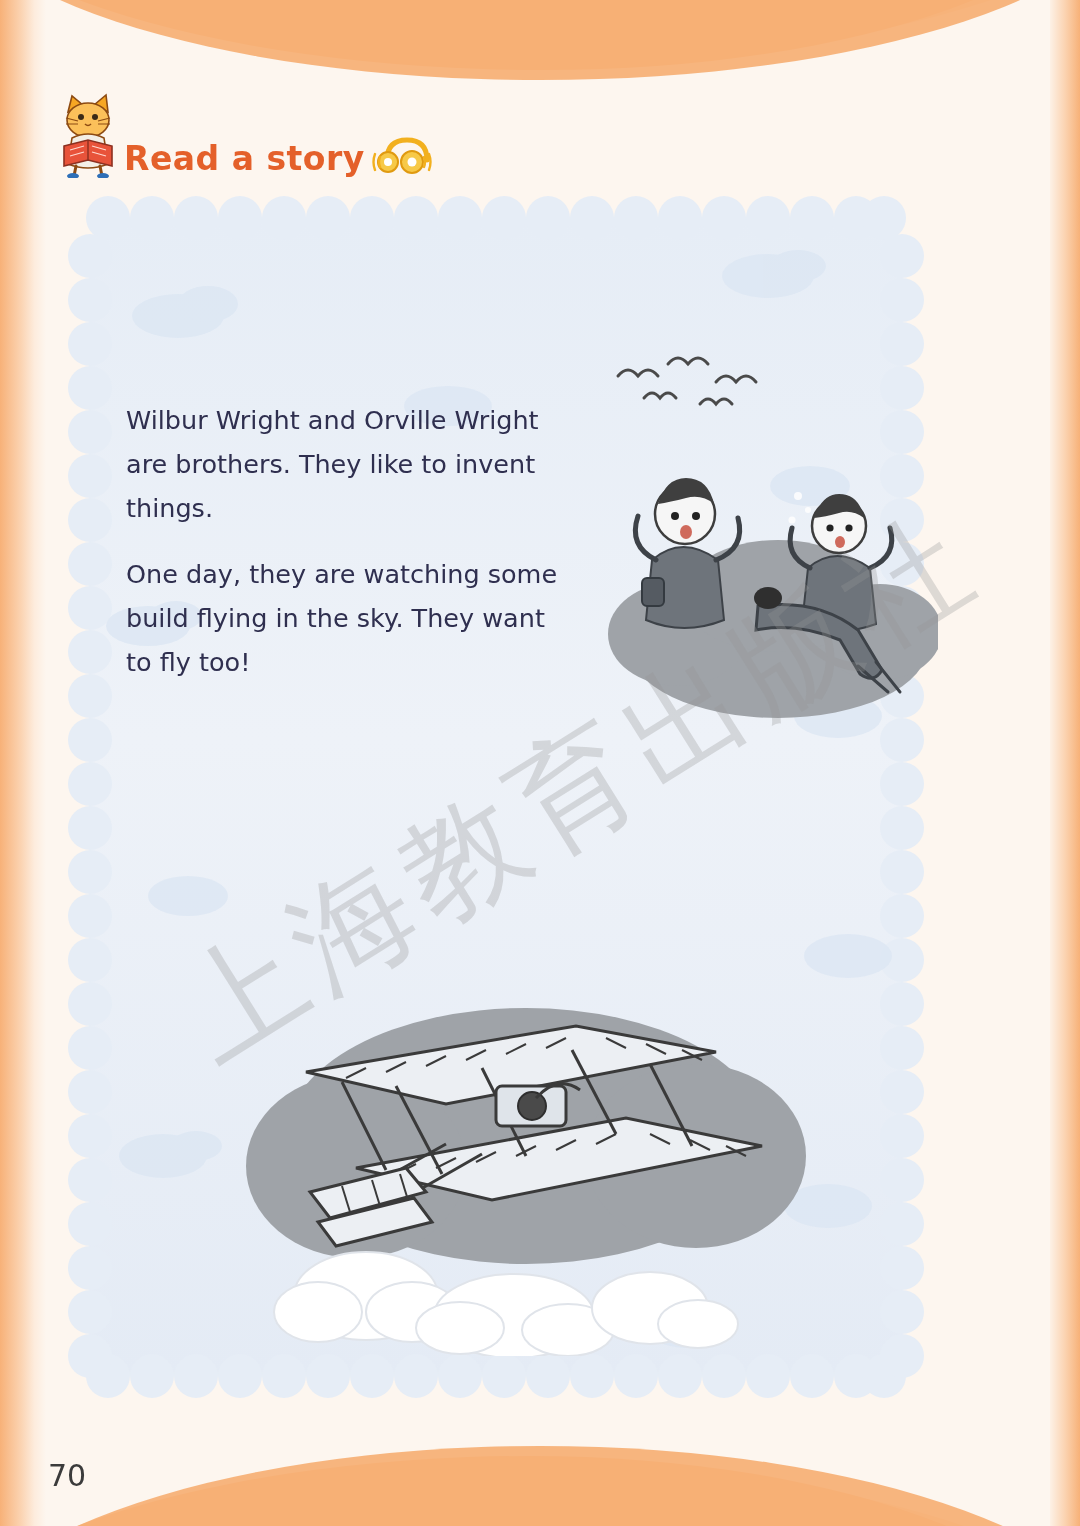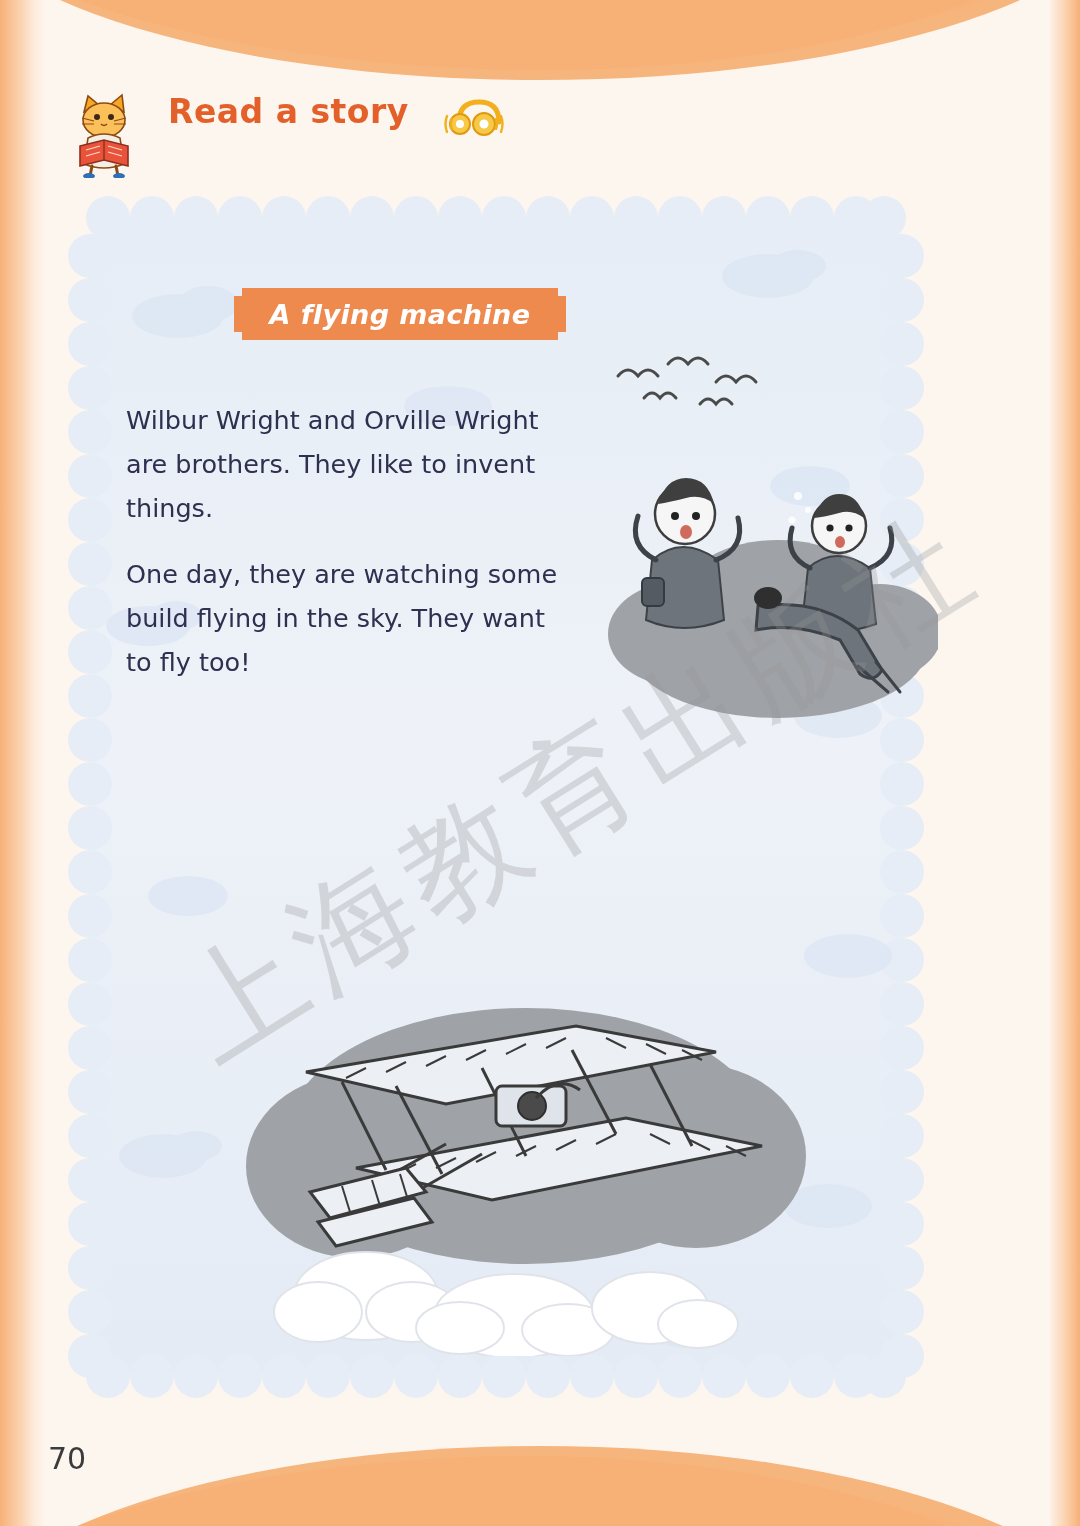--- a/index.html
+++ b/index.html
@@ -89,24 +89,24 @@
     position: absolute;
     top: 0; bottom: 0; right: 0;
     width: 30px;
     background: linear-gradient(270deg, #f7b178 0%, #fbd3b1 50%, #fdf1e6 100%);
   }
 
   
   .header {
     position: absolute;
     top: 92px;
-    left: 72px;
+    left: 56px;
     display: flex;
-    align-items: flex-start;
-    gap: 30px;
+    align-items: flex-end;
+    gap: 2px;
   }
   .cat-icon { width: 66px; height: 86px; }
   .section-title {
     font-family: "DejaVu Sans", sans-serif;
     font-size: 33px;
     font-weight: bold;
     color: #e4602a;
     letter-spacing: .5px;
   }
   .audio-icon { width: 78px; height: 48px; margin-left: 4px; }
@@ -197,21 +197,21 @@
     font-family: "DejaVu Sans", sans-serif;
     font-size: 120px;
     letter-spacing: 10px;
     white-space: nowrap;
   }
 
   
   .page-number {
     position: absolute;
     left: 48px;
-    bottom: 50px;
+    bottom: 33px;
     font-family: "DejaVu Sans", sans-serif;
     font-size: 30px;
     color: #3b3b3b;
   }
 </style>
 </head>
 <body>
 
 <div class="page">
   <div class="frame-top">
@@ -392,26 +392,20 @@
           <ellipse cx="128" cy="950" rx="26" ry="15"></ellipse>
           <ellipse cx="760" cy="1010" rx="44" ry="22"></ellipse>
           <ellipse cx="300" cy="1120" rx="40" ry="20"></ellipse>
           <ellipse cx="620" cy="1130" rx="44" ry="22"></ellipse>
         </g>
       </g>
     </svg>
 
     <div class="story-content">
 
-      <div class="title-banner">
-        <svg class="banner-bg" viewBox="0 0 336 64" preserveAspectRatio="none">
-          <path d="M10 6 L326 6 L326 14 L334 14 L334 50 L326 50 L326 58 L10 58 L10 50 L2 50 L2 14 L10 14 Z" fill="#ef8a4e"></path>
-        </svg>
-        <div class="banner-text">A flying machine</div>
-      </div>
 
       <div class="illus-brothers">
         <svg viewBox="0 0 330 400" width="330" height="400">
 
           <g stroke="#4a4a4a" stroke-width="3" fill="none" stroke-linecap="round">
             <path d="M10 30 q10 -12 20 0 q10 -12 20 0"></path>
             <path d="M60 18 q10 -12 20 0 q10 -12 20 0"></path>
             <path d="M108 36 q10 -12 20 0 q10 -12 20 0"></path>
             <path d="M36 52 q8 -10 16 0 q8 -10 16 0"></path>
             <path d="M92 58 q8 -10 16 0 q8 -10 16 0"></path>

